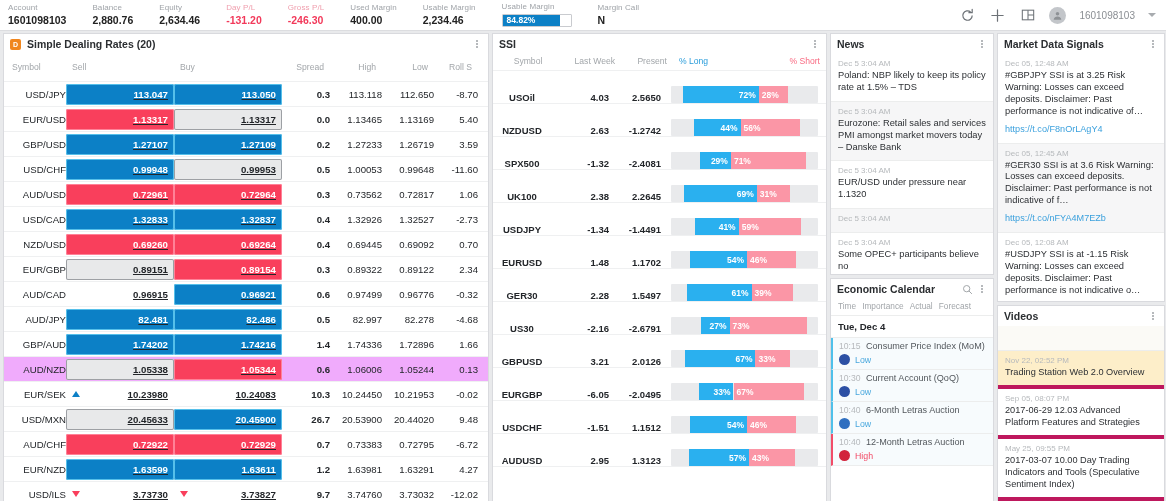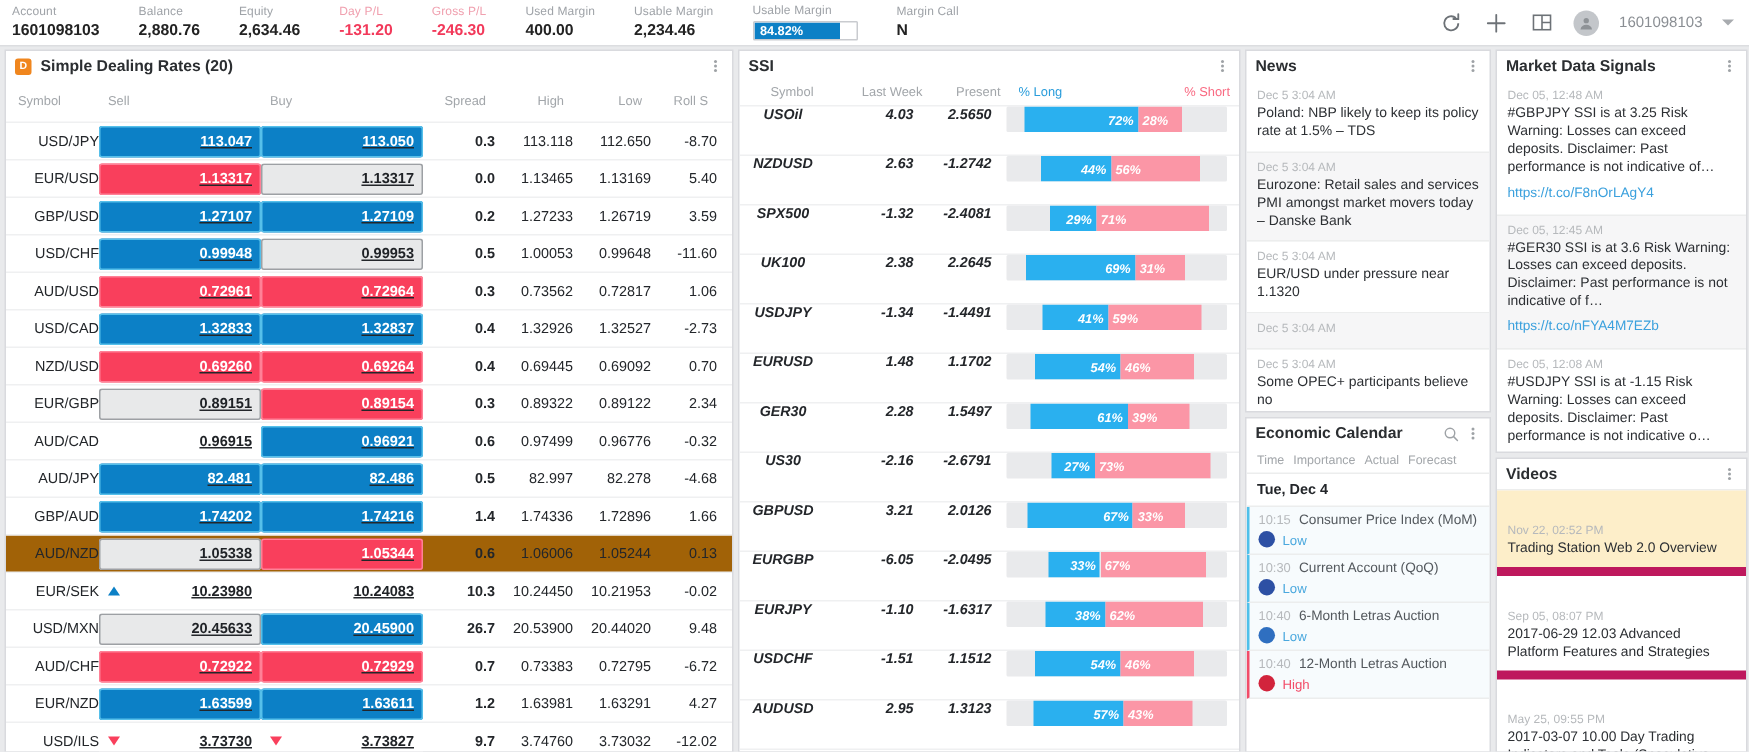--- a/index.html
+++ b/index.html
@@ -60,21 +60,21 @@
 
   
   #rates-panel { width: 484px; }
   table.rates { width: 100%; border-collapse: collapse; table-layout: fixed; }
   table.rates th { font-size: 8.6px; color: #a2a6aa; font-weight: normal;
     padding: 3px 6px 4px; text-align: right; }
   table.rates th.c-sym { text-align: left; padding-left: 8px; }
   table.rates th.c-sell, table.rates th.c-buy { text-align: left; }
   table.rates td { font-size: 9.6px; color: #23262a; padding: 0; height: 25px;
     border-top: 1px solid #eff0f1; text-align: right; }
-  table.rates tr.hl td { background: #a16207; text-align: right; }
+  table.rates tr.hl td { background: #f0abfc; text-align: right; }
   td.c-sym { text-align: left; padding-left: 8px; font-size: 9.6px; color:#2c2f33; }
   td.num { padding-right: 8px; }
   .price-cell { padding: 0 3px; text-decoration: underline; }
   .price {
     height: 21px; display: flex; align-items: center; justify-content: flex-end;
     padding: 0 6px; font-size: 9.7px; font-weight: bold; border-radius: 2px;
     position: relative;
   }
   .price.up { background: #0c80c6; color: #fff; box-shadow: inset 0 0 0 1px #56c0ea; }
   .price.down { background: #f93f5c; color: #fff; box-shadow: inset 0 0 0 1px #ff8197; }
@@ -92,22 +92,22 @@
 
   
   #ssi-panel { width: 333px; }
   .ssi-cols { display: flex; font-size: 8.6px; color: #a2a6aa; padding: 2px 6px 4px; }
   .ssi-cols .s1 { width: 58px; text-align: center; }
   .ssi-cols .s2 { width: 58px; text-align: right; }
   .ssi-cols .s3 { width: 58px; text-align: right; padding-right: 6px; }
   .ssi-cols .s4 { flex: 1; color: #2a9ddb; padding-left: 6px; }
   .ssi-cols .s5 { color: #f96a82; }
   .ssi-rows { flex: 1; overflow: hidden; }
-  .ssi-row { display: flex; align-items: flex-start; height: 33px;
-    border-top: 1px solid #eff0f1; font-style: italic; }
+  .ssi-row { display: flex; align-items: flex-end; height: 33px;
+    border-top: 1px solid #eff0f1; }
   .ssi-sym { width: 58px; text-align: center; font-size: 9.5px; font-weight: bold; color:#23262a; }
   .ssi-lw { width: 58px; text-align: right; font-size: 9.5px; font-weight: bold; color:#23262a; }
   .ssi-pr { width: 58px; text-align: right; font-size: 9.5px; font-weight: bold;
     color:#23262a; padding-right: 6px; }
   .ssi-bar { flex: 1; height: 17px; background: #e9eaec; margin: 0 8px 0 4px;
     position: relative; border-radius: 1px; overflow: hidden; }
   .ssi-long { position: absolute; top:0; bottom:0; background: #2ab0ef;
     display:flex; align-items:center; justify-content:flex-end; }
   .ssi-short { position: absolute; top:0; bottom:0; background: #fb96a6;
     display:flex; align-items:center; }
@@ -142,21 +142,21 @@
   .flag { width: 11px; height: 11px; border-radius: 50%; flex: 0 0 11px;
     background: #3f7fc1; position: relative; overflow: hidden; }
   .flag.eu { background: #2d50a4; }
   .flag.es { background: #2f6fc0; }
   .flag.uk { background: #d2243c; }
   .imp-label { font-size: 8.8px; color: #4aa8de; }
   .imp-label.high { color: #f24c68; }
 
   
   .video-thumb { height: 88px; background: #fbfaf6; border-bottom: 1px solid #eceded; }
-  .vid-item { padding: 22px 7px 6px; border-bottom: 6px solid #be185d; }
+  .vid-item { padding: 5px 7px 6px; border-bottom: 4px solid #be185d; }
   .vid-item.sel { background: #fdeec9; }
   .vid-time { font-size: 8px; color: #b6b9bc; margin-bottom: 2px; }
   .vid-title { font-size: 9.2px; color: #2c2f33; line-height: 1.3; }
 </style>
 </head>
 <body>
 
 <div id="account-bar">
   <div id="acct-fields" style="display: flex;">
       <div class="acct-field">
@@ -743,33 +743,20 @@
           <span class="ssi-bar">
             <span class="ssi-long" style="left:18.76%;width:23.76%">
               <span>33%</span>
             </span>
             <span class="ssi-short" style="left:42.52%;width:48.24%">
               <span>67%</span>
             </span>
           </span>
         </div>
         <div class="ssi-row">
-          <span class="ssi-sym">EURJPY</span>
-          <span class="ssi-lw">-1.10</span>
-          <span class="ssi-pr">-1.6317</span>
-          <span class="ssi-bar">
-            <span class="ssi-long" style="left:17.36%;width:27.36%">
-              <span>38%</span>
-            </span>
-            <span class="ssi-short" style="left:44.72%;width:44.64%">
-              <span>62%</span>
-            </span>
-          </span>
-        </div>
-        <div class="ssi-row">
           <span class="ssi-sym">USDCHF</span>
           <span class="ssi-lw">-1.51</span>
           <span class="ssi-pr">1.1512</span>
           <span class="ssi-bar">
             <span class="ssi-long" style="left:12.88%;width:38.88%">
               <span>54%</span>
             </span>
             <span class="ssi-short" style="left:51.760000000000005%;width:33.120000000000005%">
               <span>46%</span>
             </span>

